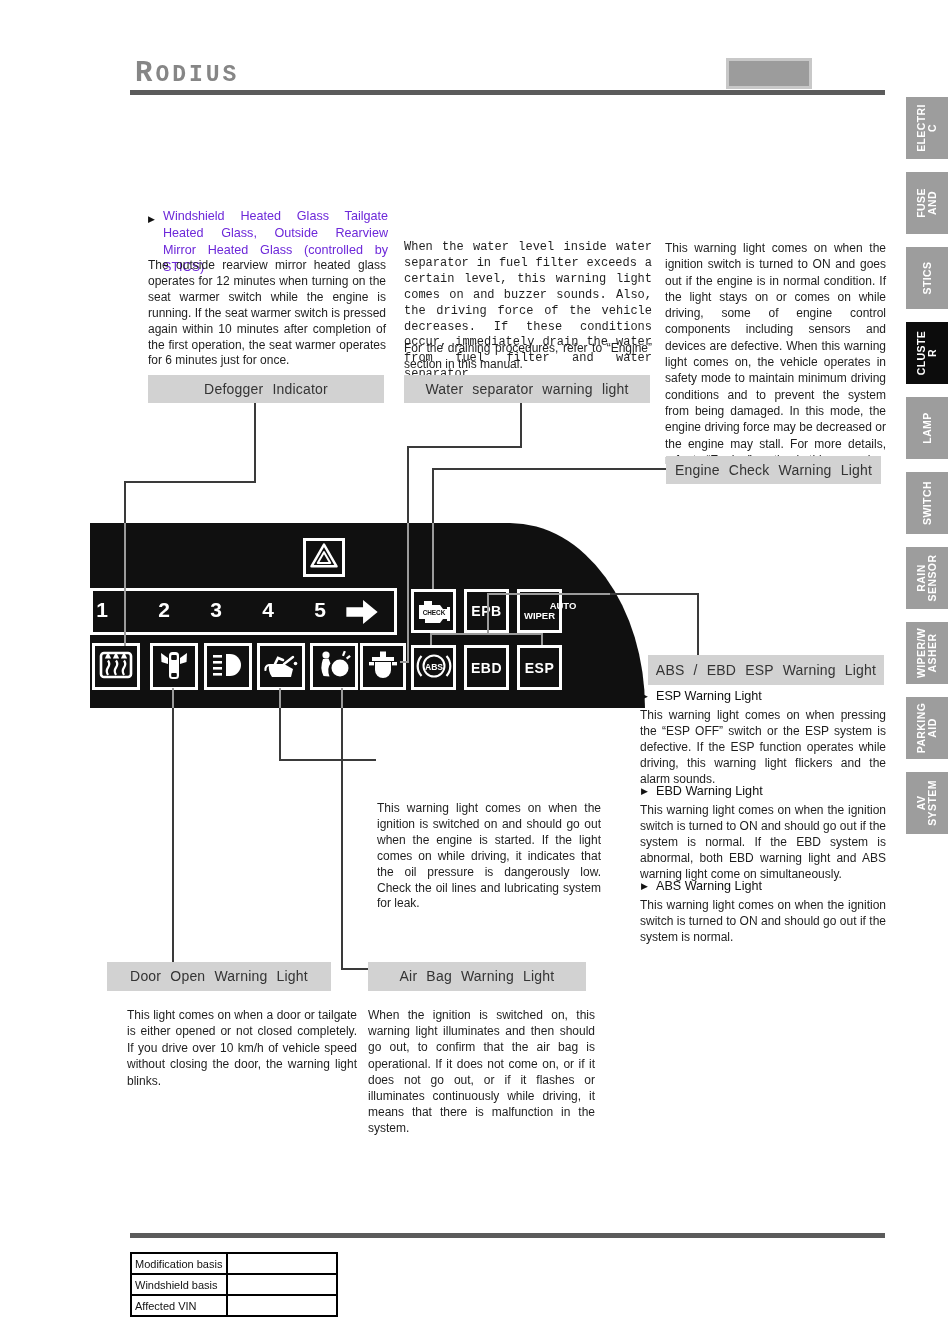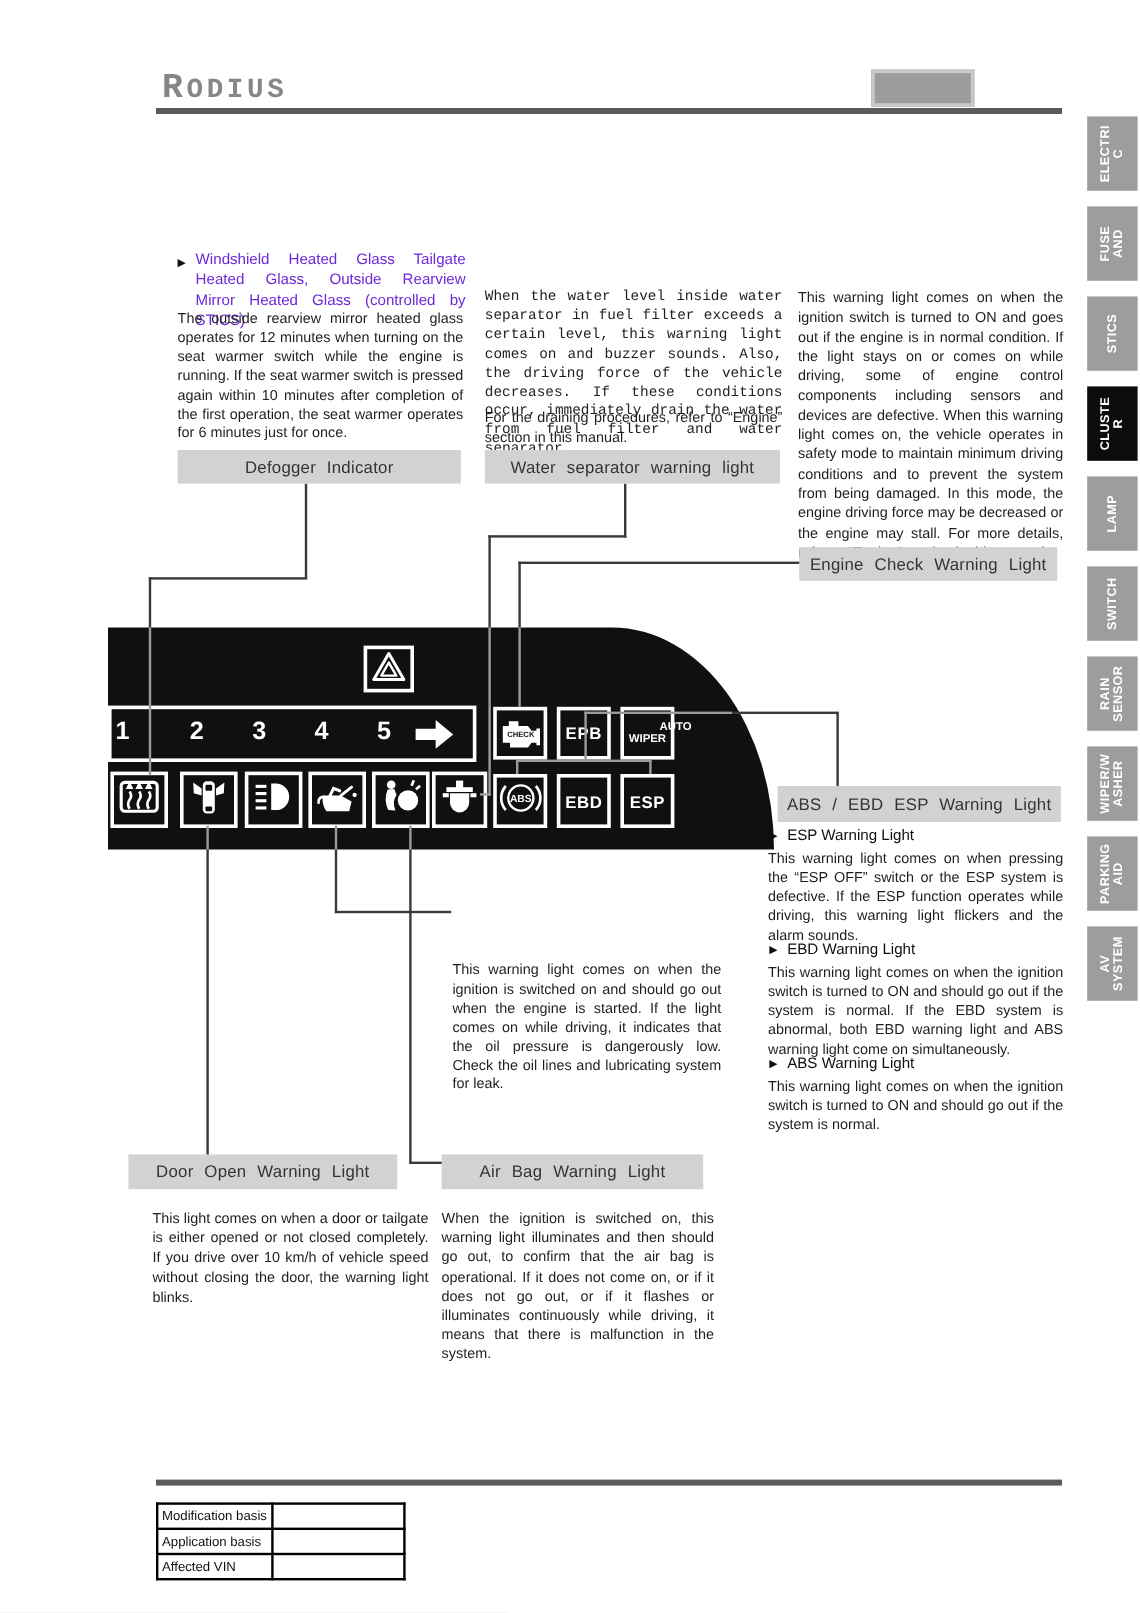--- a/index.html
+++ b/index.html
@@ -324,21 +324,21 @@
   <div class="para" style="left:368px;top:1007px;width:227px;line-height:16.2px;">When the ignition is switched on, this warning light illuminates and then should go out, to confirm that the air bag is operational. If it does not come on, or if it does not go out, or if it flashes or illuminates continuously while driving, it means that there is malfunction in the system.</div>
 
   <div class="rule" style="top:1233px;"></div>
   <table class="ftable">
     <tbody>
         <tr>
       <td class="lab">Modification basis</td>
       <td class="val"></td>
     </tr>
     <tr>
-      <td class="lab">Application basis</td>
+      <td class="lab">Windshield basis</td>
       <td class="val"></td>
     </tr>
     <tr>
       <td class="lab">Affected VIN</td>
       <td class="val"></td>
     </tr>
   </tbody>
     </table>
 
 </div>

